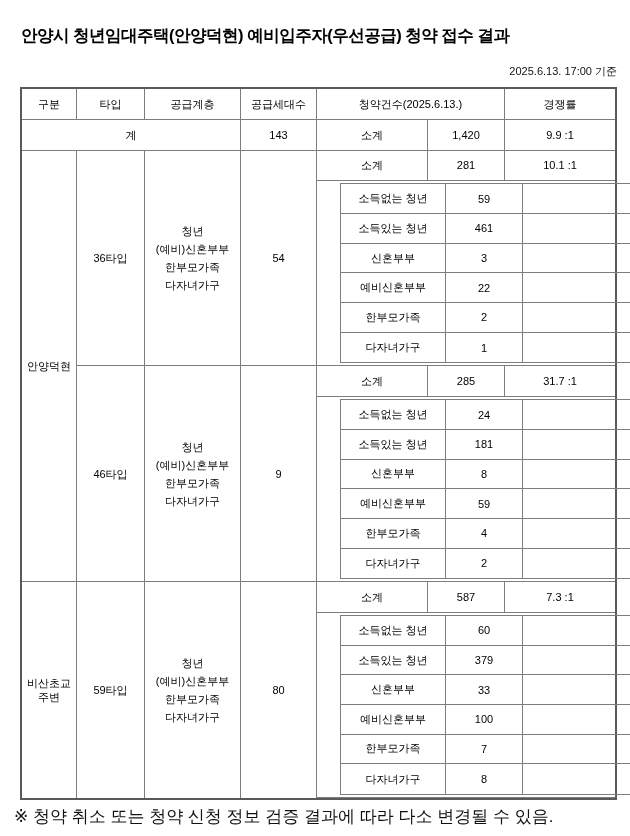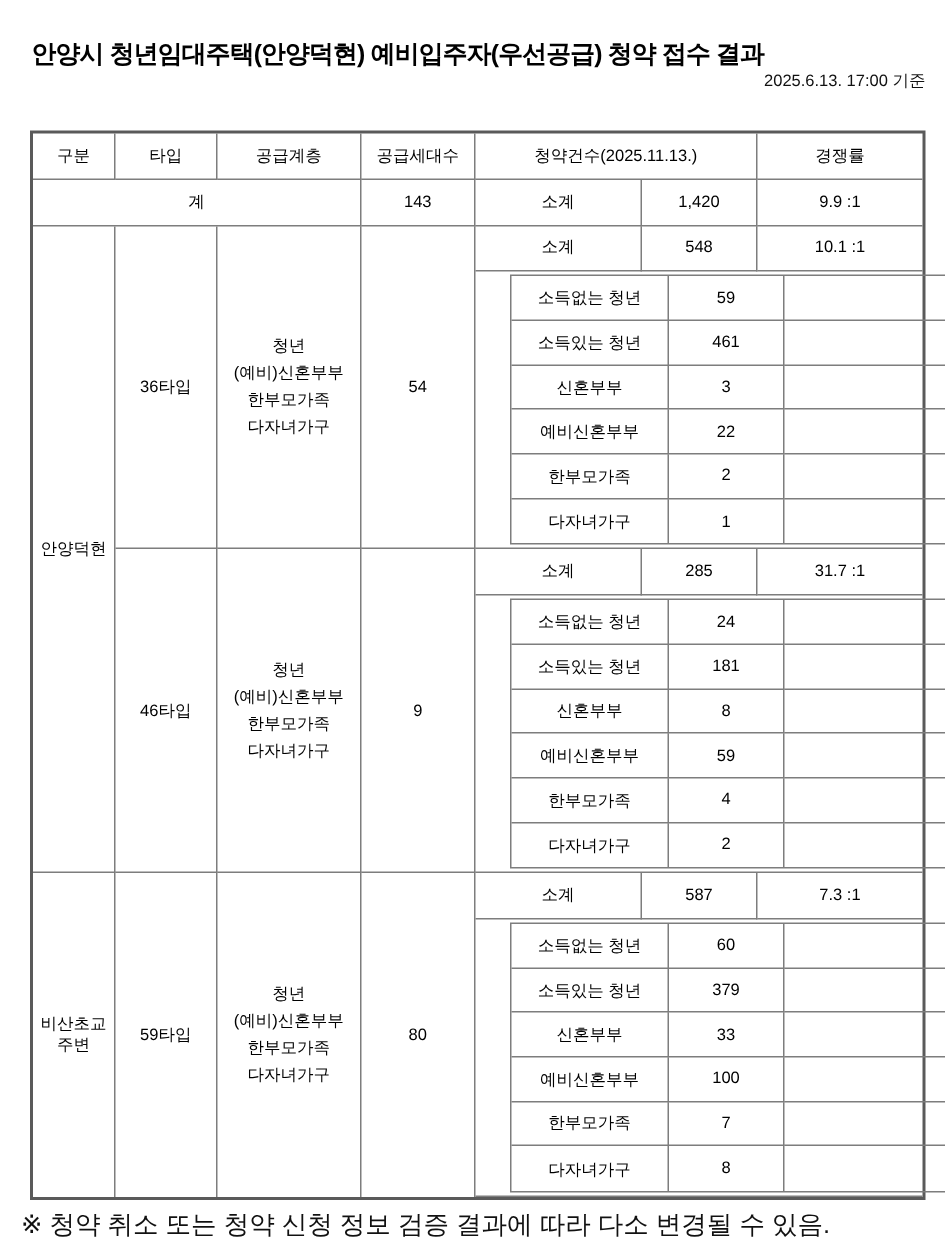--- a/index.html
+++ b/index.html
@@ -4,21 +4,21 @@
 <style>
   html,body{margin:0;padding:0;}
   body{
     width:630px;height:836px;background:#ffffff;position:relative;
     font-family:"Liberation Sans","DejaVu Sans",sans-serif;color:#000;
   }
   .page-title{
     position:absolute;left:21px;top:25px;font-size:16.5px;font-weight:700;
     letter-spacing:-0.5px;white-space:nowrap;
   }
-  .as-of{position:absolute;right:13px;top:46px;font-size:11px;color:#111;}
+  .as-of{position:absolute;right:13px;top:64px;font-size:11px;color:#111;}
   .footnote{position:absolute;left:14px;top:805px;font-size:17px;color:#111;}
 
   .grid-table{
     position:absolute;left:20px;top:87px;width:597px;height:713px;
     box-sizing:border-box;border:2px solid #5a5a5a;background:#fff;
     display:grid;
     grid-template-columns:55px 68px 96px 76px 111px 77px 1fr;
     grid-template-rows:repeat(23,1fr);
   }
   .c{
@@ -51,41 +51,41 @@
 
 <div class="page-title">안양시 청년임대주택(안양덕현) 예비입주자(우선공급) 청약 접수 결과</div>
 <div class="as-of">2025.6.13. 17:00 기준</div>
 
 <div class="grid-table">
 
   <div class="c b" style="grid-column:1;grid-row:1">구분</div>
   <div class="c b" style="grid-column:2;grid-row:1">타입</div>
   <div class="c b" style="grid-column:3;grid-row:1">공급계층</div>
   <div class="c b" style="grid-column:4;grid-row:1">공급세대수</div>
-  <div class="c b" style="grid-column:5/7;grid-row:1">청약건수(2025.11.13.)</div>
+  <div class="c b" style="grid-column:5/7;grid-row:1">청약건수(2025.6.13.)</div>
   <div class="c b noR" style="grid-column:7;grid-row:1">경쟁률</div>
 
   <div class="c b" style="grid-column:1/4;grid-row:2">계</div>
   <div class="c b" style="grid-column:4;grid-row:2">143</div>
   <div class="c b" style="grid-column:5;grid-row:2">소계</div>
   <div class="c b" style="grid-column:6;grid-row:2">1,420</div>
   <div class="c b noR" style="grid-column:7;grid-row:2">9.9 :1</div>
 
   <div class="c b" style="grid-column:1;grid-row:3/17">안양덕현</div>
   <div class="c b noB" style="grid-column:1;grid-row:17/24">비산초교
 주변</div>
 
   <div class="c b" style="grid-column:2;grid-row:3/10">36타입</div>
   <div class="c tier" style="grid-column:3;grid-row:3/10">청년
 (예비)신혼부부
 한부모가족
 다자녀가구</div>
   <div class="c" style="grid-column:4;grid-row:3/10">54</div>
   <div class="c b" style="grid-column:5;grid-row:3">소계</div>
-  <div class="c b" style="grid-column:6;grid-row:3">548</div>
+  <div class="c b" style="grid-column:6;grid-row:3">281</div>
   <div class="c b noR" style="grid-column:7;grid-row:3">10.1 :1</div>
   <div class="nest-wrap" style="grid-column:5/8;grid-row:4/10">
     <div class="nest">
       <div class="nc">소득없는 청년</div>
       <div class="nc">59</div>
       <div class="nc nr"></div>
       <div class="nc">소득있는 청년</div>
       <div class="nc">461</div>
       <div class="nc nr"></div>
       <div class="nc">신혼부부</div>

